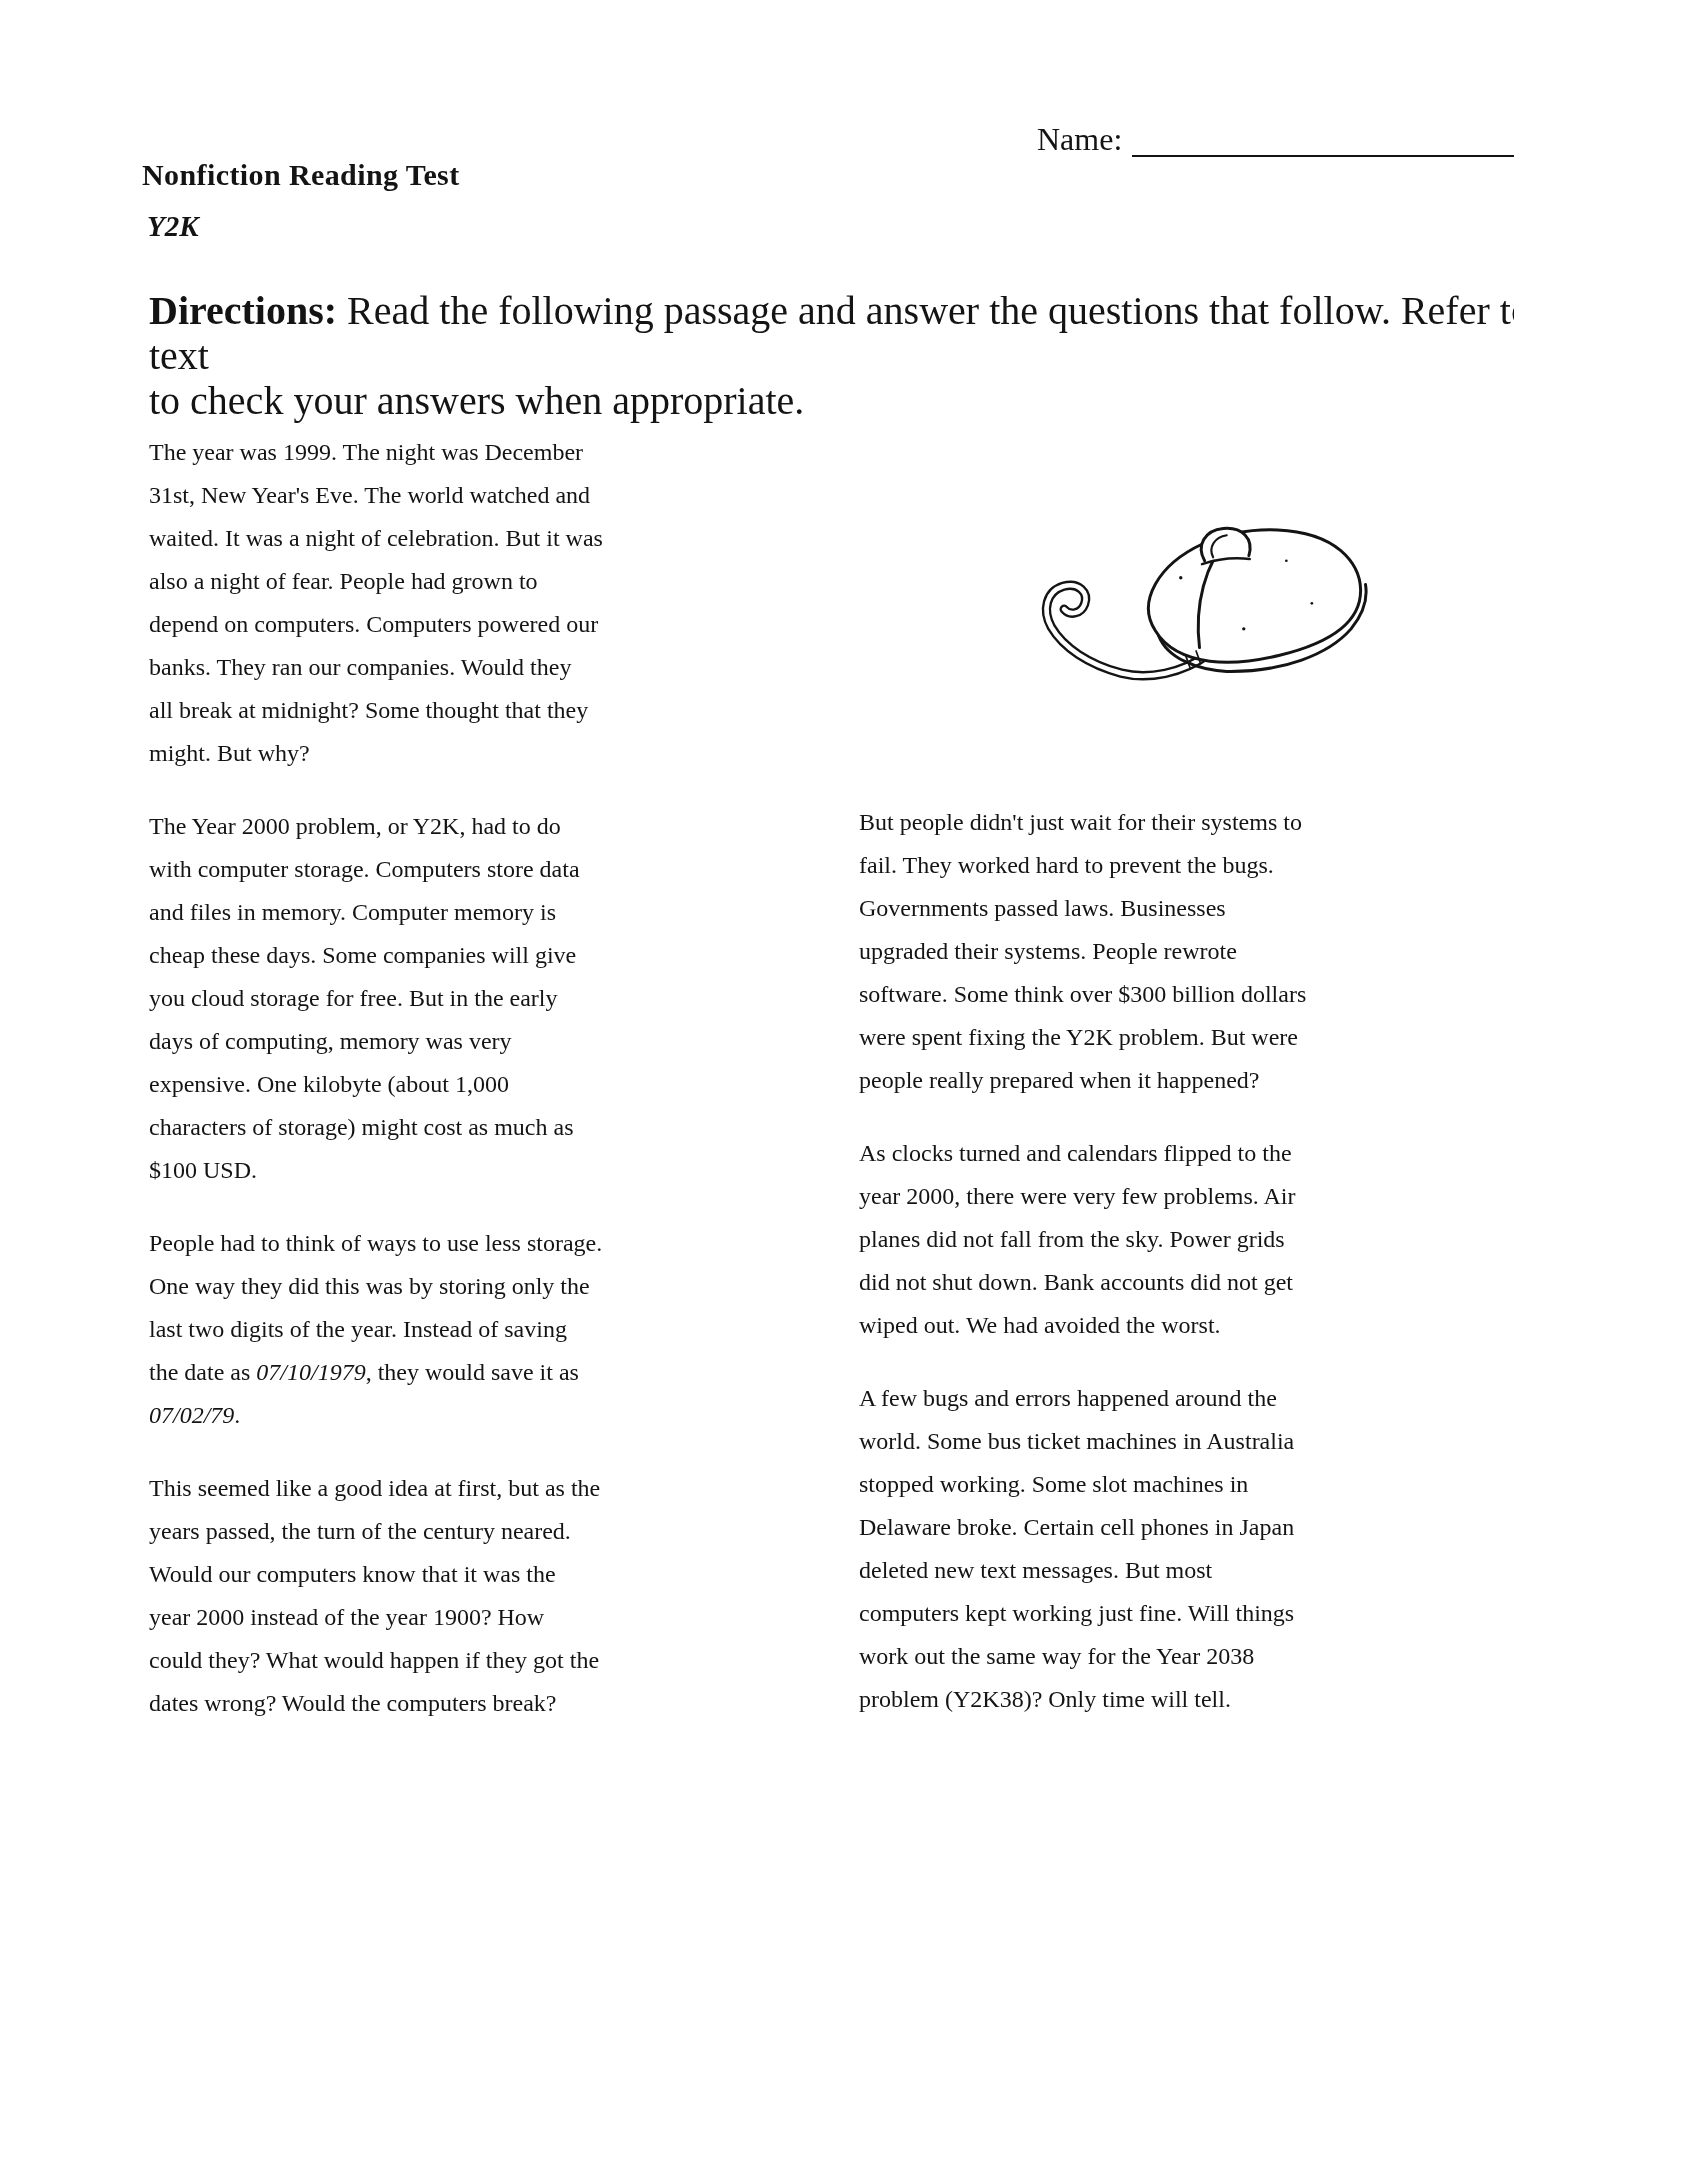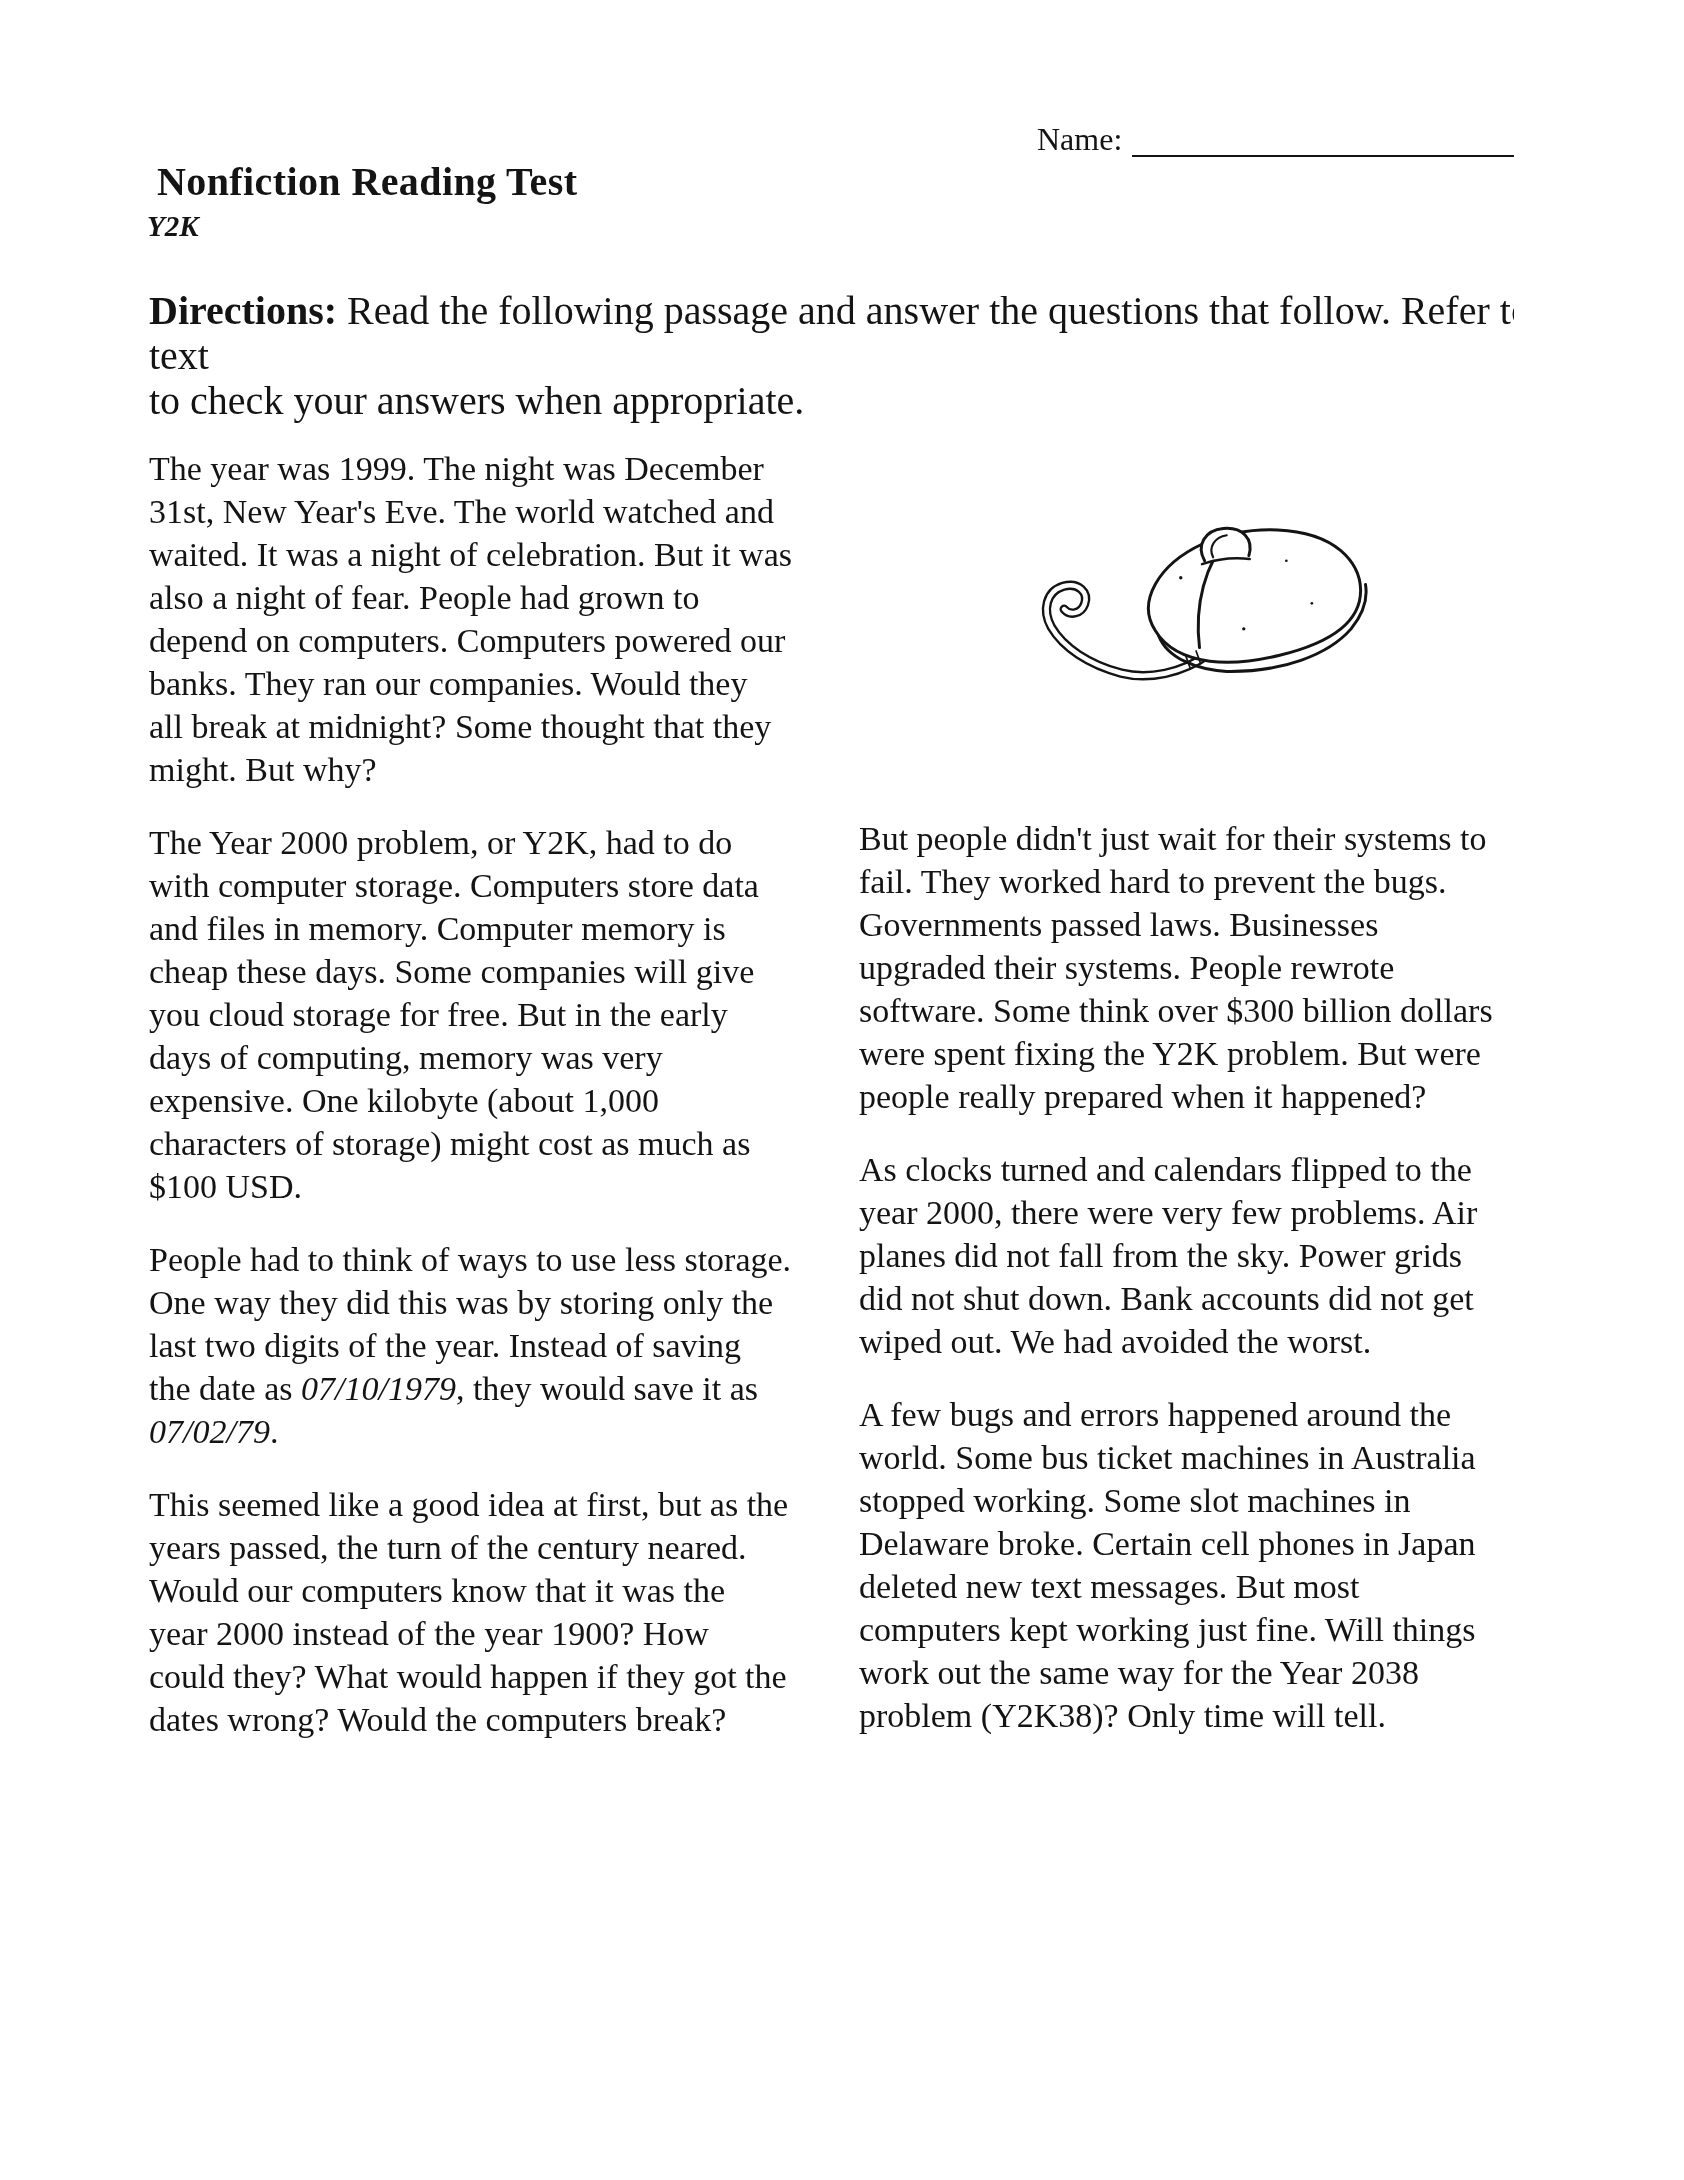--- a/index.html
+++ b/index.html
@@ -12,38 +12,38 @@
     font-family:"Liberation Serif","DejaVu Serif",serif;
     overflow:hidden;
   }
   .name-row{
     position:absolute;left:1037px;top:119px;
     display:flex;align-items:flex-end;gap:10.2px;
     font-size:32px;line-height:1.1;
   }
   .name-line{display:inline-block;width:407px;height:36px;border-bottom:2.6px solid #141414;}
   .title{
-    position:absolute;left:157px;top:158px;
-    font-size:40px;font-weight:700;letter-spacing:0.4px;
+    position:absolute;left:142px;top:158px;
+    font-size:30px;font-weight:700;letter-spacing:0.4px;
   }
   .subtitle{
     position:absolute;left:147px;top:210px;
     font-size:29px;font-weight:700;font-style:italic;
   }
   .directions{
     position:absolute;left:149px;top:288px;width:1508px;
     margin:0;font-size:40px;line-height:45px;
     white-space:pre-line;
   }
   .col{position:absolute;top:431px;}
   .col-left{left:149px;width:720px;}
   .col-right{left:859px;width:722px;}
   .para{
-    margin:16px 0 30px 0;
-    font-size:34px;line-height:43px;
+    margin:0 0 30px 0;
+    font-size:24px;line-height:43px;
     white-space:pre-line;
   }
   .mouse-spacer{position:relative;height:370px;}
   .mouse-art{position:absolute;left:170px;top:94px;width:341px;height:166px;}
 </style>
 </head>
 <body>
 
 <div class="page">
 

